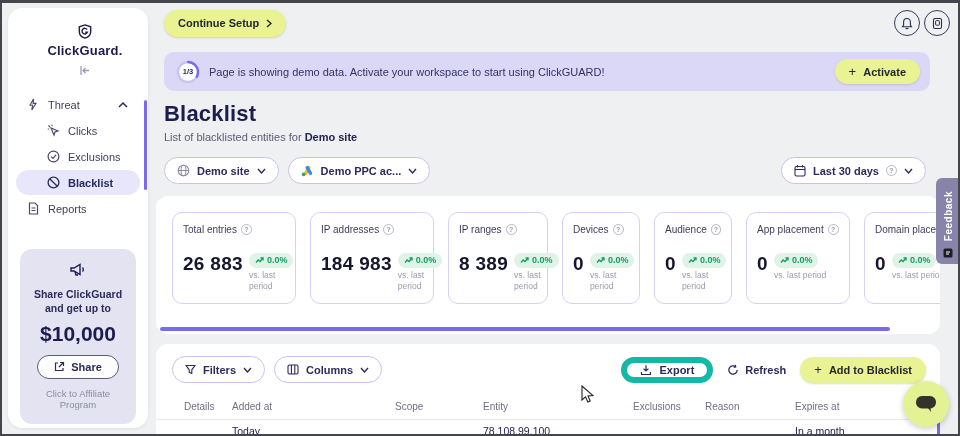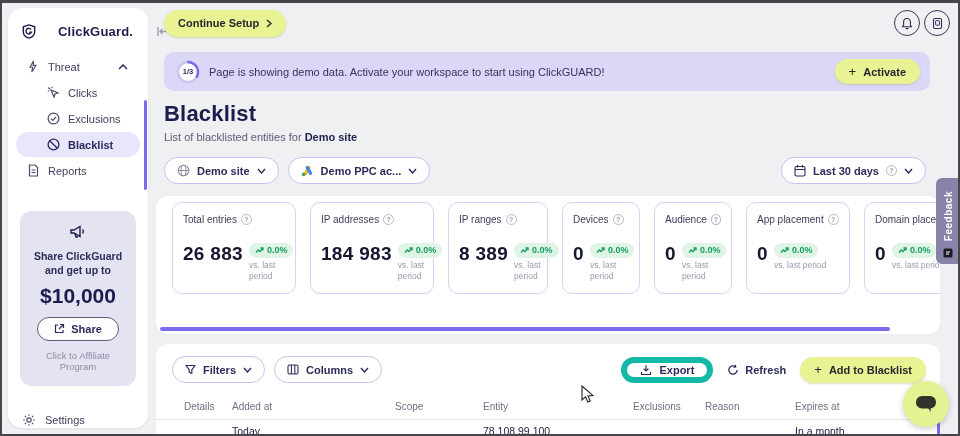--- a/index.html
+++ b/index.html
@@ -6,21 +6,21 @@
   html,body { width:960px; height:436px; overflow:hidden; }
   body {
     font-family:"Liberation Sans","DejaVu Sans",sans-serif;
     background:#eef0f2; position:relative; color:#23234f;
   }
   .frame { position:absolute; inset:0; border:2px solid #45454c; border-top-width:3px; pointer-events:none; z-index:60; }
 
   
   .sidebar { position:absolute; left:8px; top:8px; width:140px; height:420px; background:#fff; border-radius:14px; box-shadow:0 1px 3px rgba(40,40,80,.08); z-index:5; }
   .side-scroll { position:absolute; right:1px; top:92px; width:3px; height:90px; background:#7a6bee; border-radius:2px; }
-  .logo-row { display:flex; align-items:center; gap:22px; padding:16px 0 14px 14px; }
+  .logo-row { display:flex; align-items:center; gap:5px; padding:16px 0 14px 14px;flex-direction:column; }
   .brand { font-size:13px; font-weight:bold; color:#1d1c4e; letter-spacing:.2px; flex:1; }
   .collapse { color:#9a9ab0; }
   .nav { font-size:11px; color:#3d3d5c; }
   .nav-item { display:flex; align-items:center; gap:8px; height:25px; padding:0 10px; margin:1px 8px; border-radius:13px; cursor:pointer; }
   .nav-item.lvl1 { padding-left:30px; }
   .nav-item.active { background:#e8e6fb; color:#2a2960; font-weight:bold; }
   .nav-item .grow { flex:1; }
   .icn { display:inline-flex; align-items:center; justify-content:center; width:14px; height:14px; color:#4a4a6a; flex:none; }
 
   .promo { margin:28px 12px 8px; background:#e3e3f2; border-radius:12px; padding:12px 8px 14px; text-align:center; }
@@ -47,21 +47,21 @@
   .page-title { position:absolute; left:8px; top:101px; font-size:22px; font-weight:bold; color:#1d1c4e; letter-spacing:.2px; }
   .page-sub { position:absolute; left:8px; top:131px; font-size:11px; color:#5b5b76; }
   .page-sub b { color:#23234f; }
 
   .filter-row { position:absolute; left:8px; top:157px; right:34px; display:flex; gap:9px; }
   .pill-outline { display:inline-flex; align-items:center; gap:7px; background:#fff; border:1px solid #c9c0f2; border-radius:14px; height:27px; padding:0 12px; font-size:11px; font-weight:bold; color:#2c2b5a; cursor:pointer; }
   .date-pill { margin-left:auto; }
   .qmark { width:11px; height:11px; border:1px solid #b9b9c8; border-radius:50%; color:#9a9ab0; font-size:7px; display:inline-flex; align-items:center; justify-content:center; font-weight:bold; }
 
   .stats-panel { position:absolute; left:0; top:196px; right:20px; height:138px; background:#fff; border-radius:12px; overflow:hidden; }
-  .cards { display:flex; gap:14px; padding:6px 0 0 16px; }
+  .cards { display:flex; gap:14px; padding:16px 0 0 16px; }
   .card { flex:none; border:1px solid #d6d1f6; border-radius:10px; padding:11px 10px; height:92px; background:#fff; }
   .card-label { font-size:10px; color:#3d3d5c; display:flex; align-items:center; gap:4px; white-space:nowrap; }
   .card-body { display:flex; align-items:flex-start; gap:6px; margin-top:18px; }
   .card-value { font-size:19px; font-weight:bold; color:#16162e; white-space:nowrap; letter-spacing:.3px; }
   .delta-wrap { font-size:8.5px; color:#9a9ab0; line-height:1.25; }
   .badge { display:inline-flex; align-items:center; gap:3px; background:#dff3e6; color:#139e60; border-radius:8px; padding:2px 6px; font-size:9px; font-weight:bold; margin-bottom:2px; }
   .h-scroll { position:absolute; left:4px; bottom:3px; height:4px; width:730px; background:#7a6bee; border-radius:2px; }
 
   .table-panel { position:absolute; left:0; top:344px; right:20px; height:112px; background:#fff; border-radius:12px 12px 0 0; overflow:hidden; }
   .controls { display:flex; align-items:center; gap:9px; padding:12px 14px 0 16px; }

